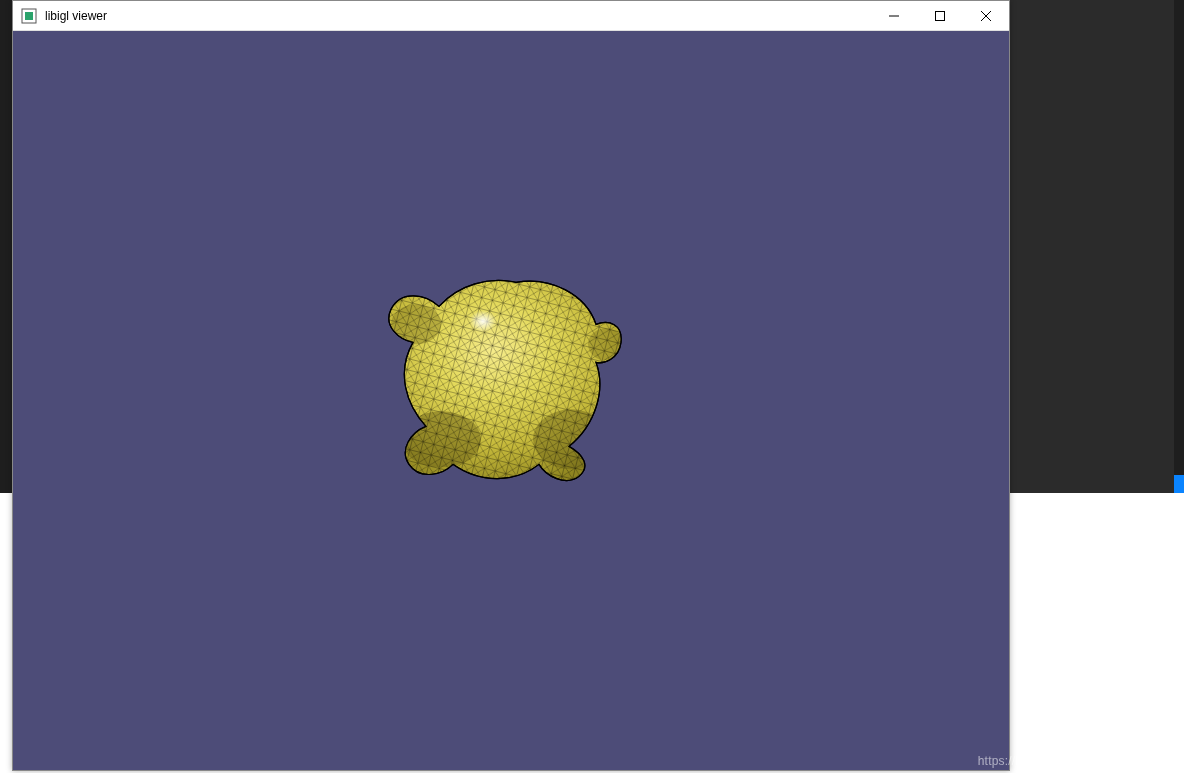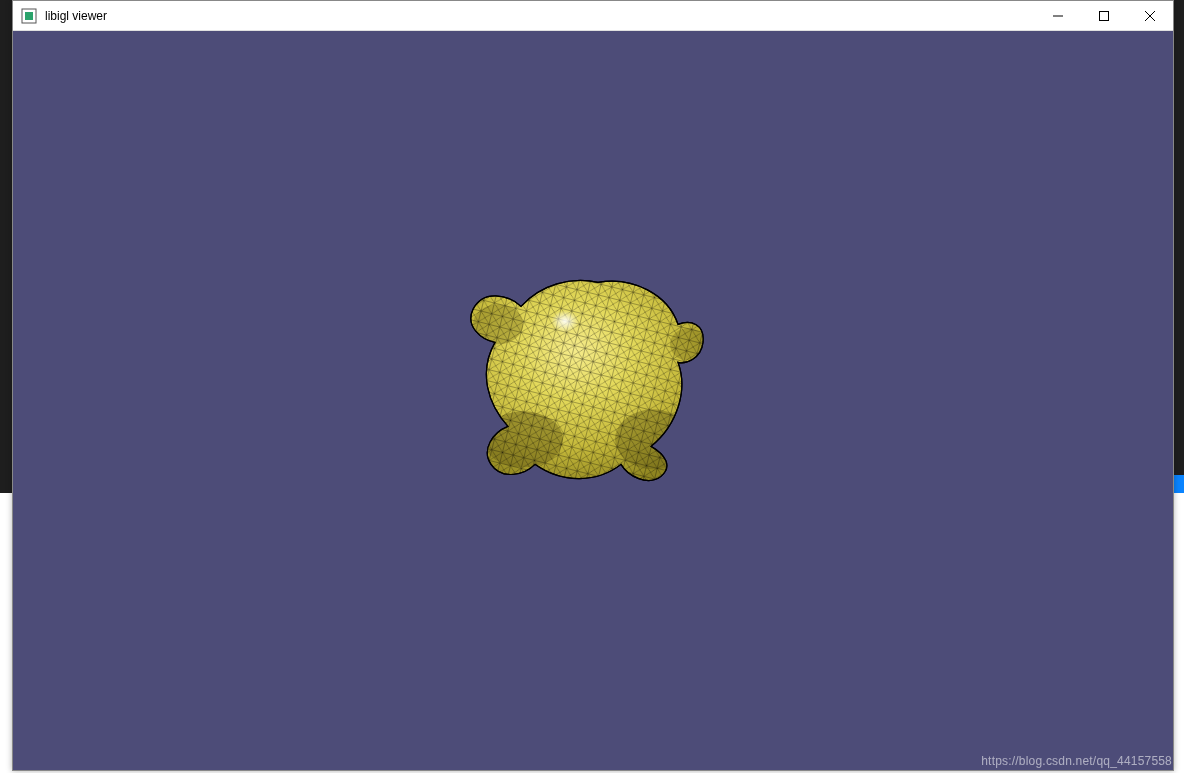--- a/index.html
+++ b/index.html
@@ -46,21 +46,21 @@
       left: 0;
       bottom: 0;
       right: 0;
       height: 280px;
       background: #fff;
     }
     .window {
       position: absolute;
       left: 12px;
       top: 0;
-      width: 1162px;
+      width: 998px;
       height: 771px;
       background: #fff;
       border: 1px solid #888;
       display: flex;
       flex-direction: column;
       box-shadow: 0 0 6px rgba(0,0,0,0.3);
       justify-content: space-between;
     }
     .titlebar {
       height: 30px;
@@ -229,13 +229,13 @@
                  C 28 185, 40 168, 55 162
                  C 35 140, 25 108, 42 78
                  C 28 75, 12 62, 20 45
                  C 30 25, 55 30, 68 42
                  C 88 20, 118 12, 145 18 Z" fill="none" stroke="#000" stroke-width="1.2"></path>
       </svg>
     </div>
   </div>
 </div>
 
-<div class="watermark">https://blog.csdn.net/qq_44157558</div>
+<div class="watermark">https://https.csdn.net/qq_44157558</div>
 
 </body></html>

